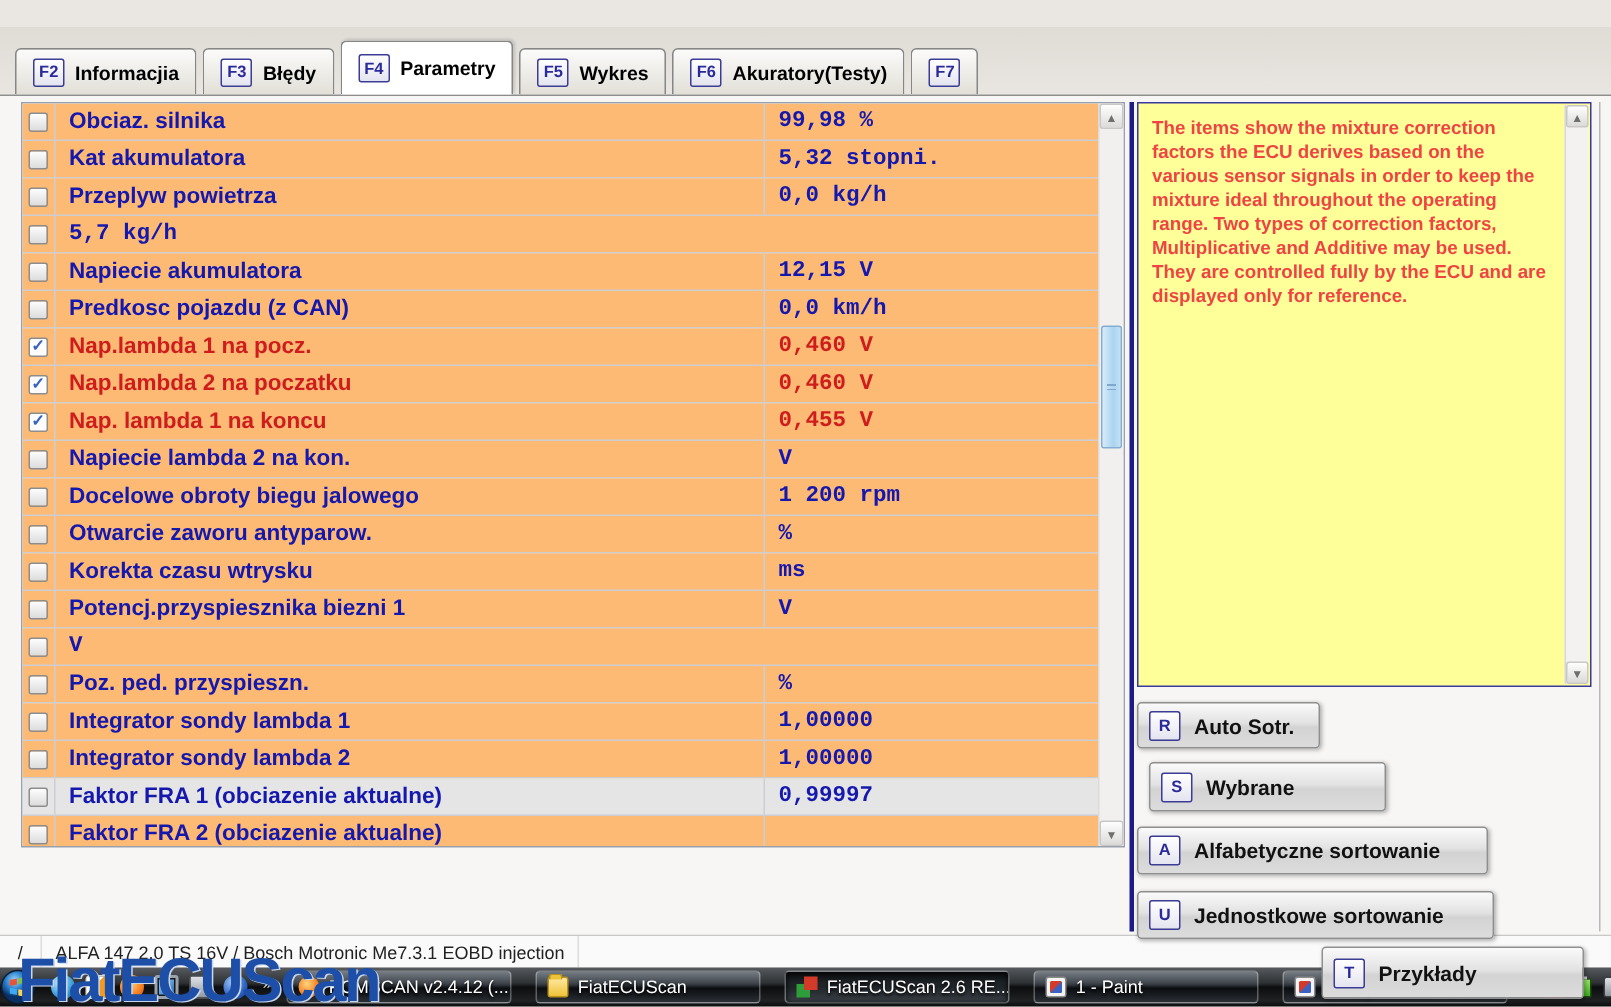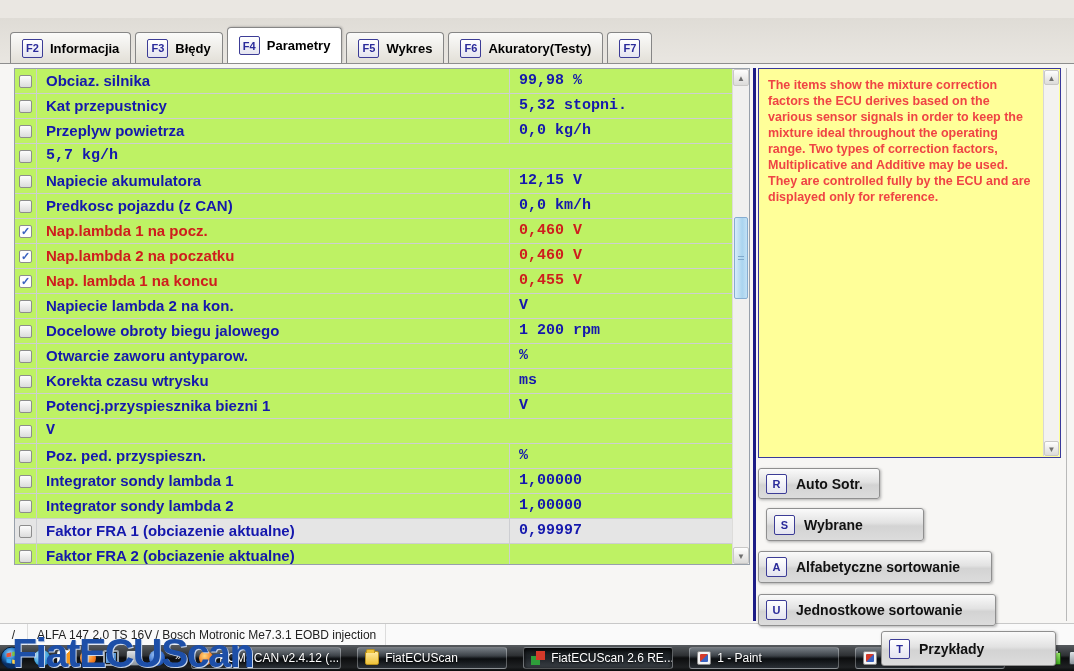--- a/index.html
+++ b/index.html
@@ -49,21 +49,21 @@
   .page {
     position:absolute; top:63px; left:0; right:0; height:560px;
     background:#f7f6f4; border-top:1px solid #8e8e8e; z-index:2;
   }
   
   .ptable {
     position:absolute; left:14px; top:4px; width:736px; height:497px;
     background:#fff; border:1px solid #98a0ab; overflow:hidden;
   }
   .rows { position:absolute; left:0; top:0; right:17px; }
-  .row { display:flex; height:25px; border-bottom:1px solid #cdced2; background:#bef264; }
+  .row { display:flex; height:25px; border-bottom:1px solid #cdced2; background:#fdba74; }
   .row.hl { background:#e5e5e5;justify-content:space-between; }
   .cb-cell { width:22px; display:flex; align-items:center; justify-content:center; border-right:1px solid #cdced2; }
   .cb {
     width:13px; height:13px; border:1px solid #8d8d8d; border-radius:2px;
     background:linear-gradient(#fdfdfd,#dcdcdc); font-size:11px; line-height:11px; font-weight:bold;
     color:#3a62c0; text-align:center; cursor:pointer;
   }
   .cb.checked { background:#fdfdfd; }
   .name-cell { flex:1; border-right:1px solid #cdced2; padding-left:9px; overflow:hidden; }
   .val-cell { width:222px; padding-left:9px; overflow:hidden;font-family:Liberation Mono, monospace; }
@@ -221,21 +221,21 @@
       <span class="cb"></span>
     </div>
     <div class="name-cell">Obciaz. silnika</div>
     <div class="val-cell">99,98 %</div>
   </div>
 
   <div class="row">
     <div class="cb-cell">
       <span class="cb"></span>
     </div>
-    <div class="name-cell">Kat przepustnicy</div>
+    <div class="name-cell">Kat akumulatora</div>
     <div class="val-cell">5,32  stopni.</div>
   </div>
 
   <div class="row">
     <div class="cb-cell">
       <span class="cb"></span>
     </div>
     <div class="name-cell">Przeplyw powietrza</div>
     <div class="val-cell">0,0 kg/h</div>
   </div>

